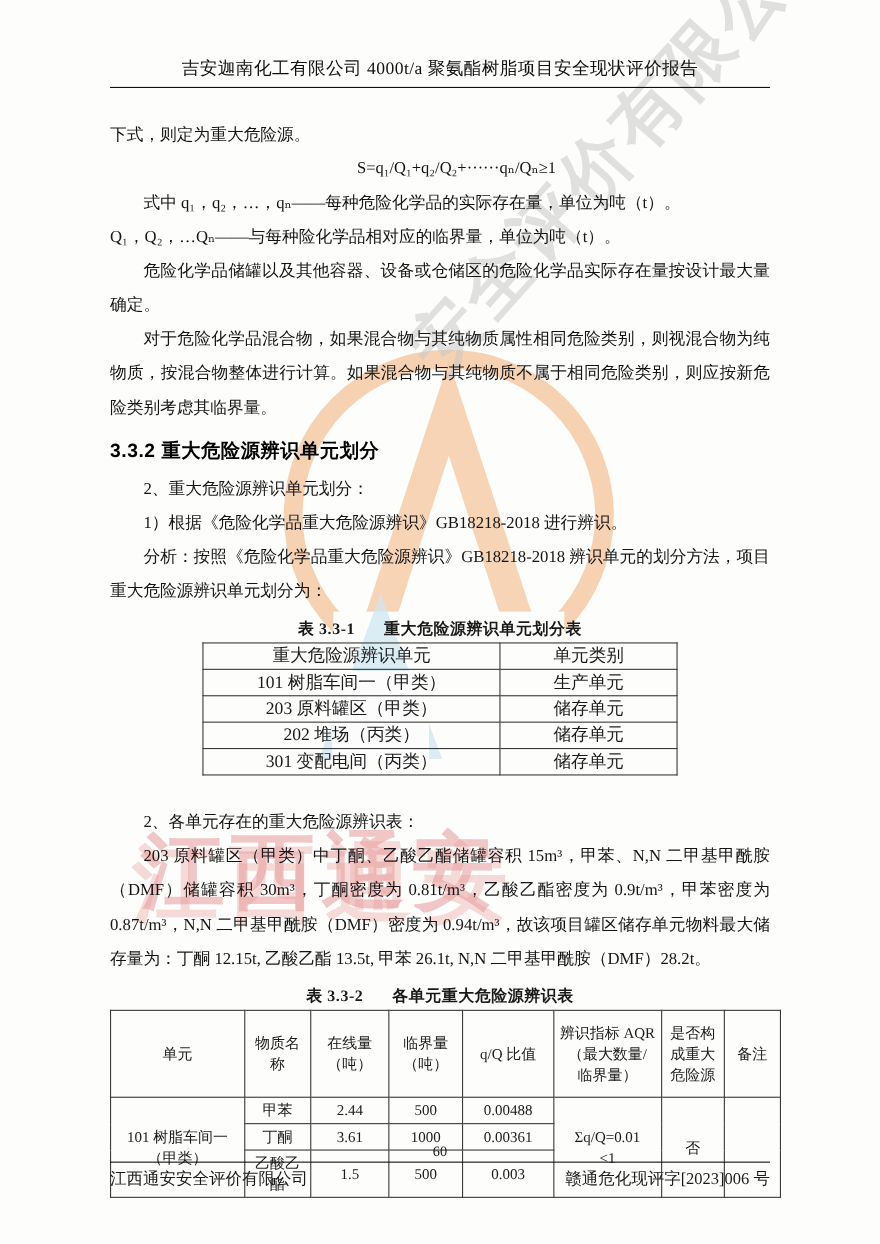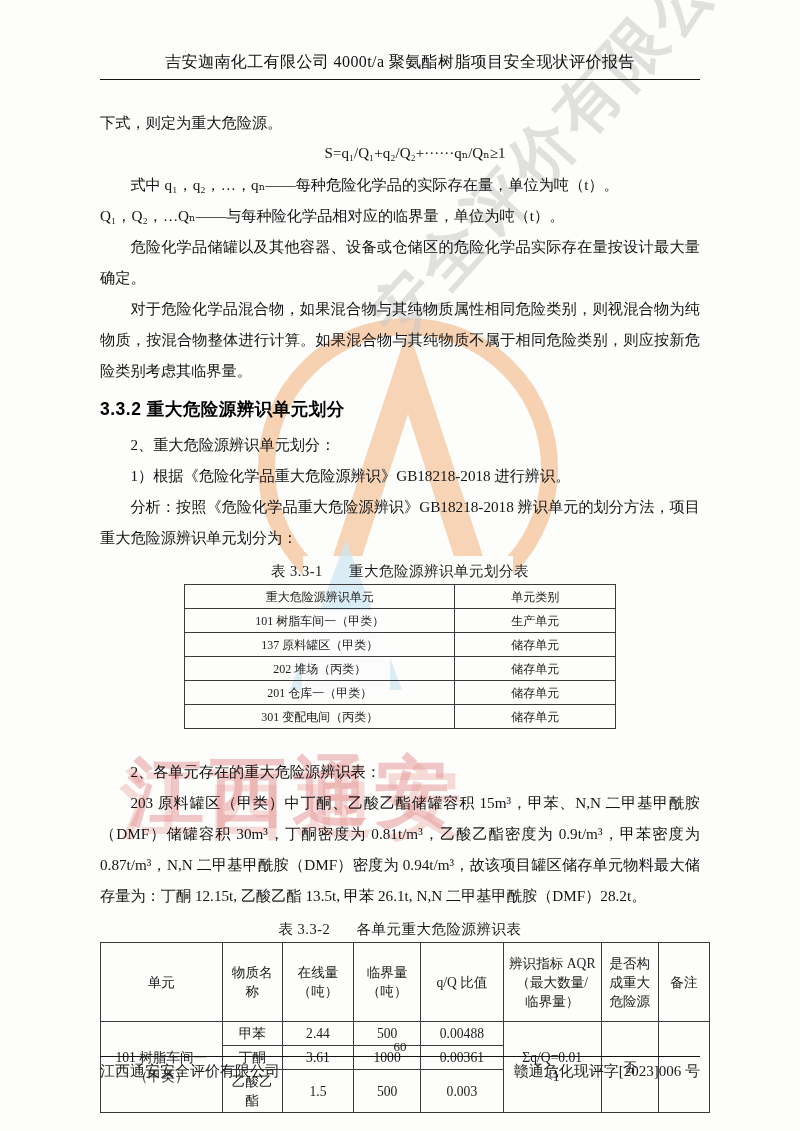--- a/index.html
+++ b/index.html
@@ -181,36 +181,36 @@
     font-size: 17.5px;
     font-weight: bold;
     letter-spacing: .5px;
     font-family: "Liberation Sans", sans-serif;
     color: #000;
   }
 
   
   .table-caption {
     text-align: center;
-    font-weight: normal;
+    font-weight: bold;
     font-size: 14.5px;
     margin: 9px 0 3px;
     letter-spacing: .5px;
   }
   .table-caption .cap-gap {
     display: inline-block;
     width: 18px;
   }
 
   
   table.t1 {
     border-collapse: collapse;
     margin: 0 auto;
     width: 432px;
-    font-size: 12px;
+    font-size: 16px;
   }
   table.t1 td {
     border: 1px solid #3a3a3a;
     text-align: center;
     padding: 1.5px 4px;
     line-height: 20px;
     background: transparent;
   }
   table.t1 td.c1 { width: 272px; }
   table.t1 td.c2 { width: 158px; }
@@ -316,29 +316,25 @@
       <tbody>
           <tr>
             <td class="c1">重大危险源辨识单元</td>
             <td class="c2">单元类别</td>
           </tr>
           <tr>
             <td class="c1">101 树脂车间一（甲类）</td>
             <td class="c2">生产单元</td>
           </tr>
           <tr>
-            <td class="c1">137 原料罐区（甲类）</td>
+            <td class="c1">203 原料罐区（甲类）</td>
             <td class="c2">储存单元</td>
           </tr>
           <tr>
             <td class="c1">202 堆场（丙类）</td>
-            <td class="c2">储存单元</td>
-          </tr>
-          <tr>
-            <td class="c1">201 仓库一（甲类）</td>
             <td class="c2">储存单元</td>
           </tr>
           <tr>
             <td class="c1">301 变配电间（丙类）</td>
             <td class="c2">储存单元</td>
           </tr>
         </tbody>
     </table>
 
     <div class="body-text">

